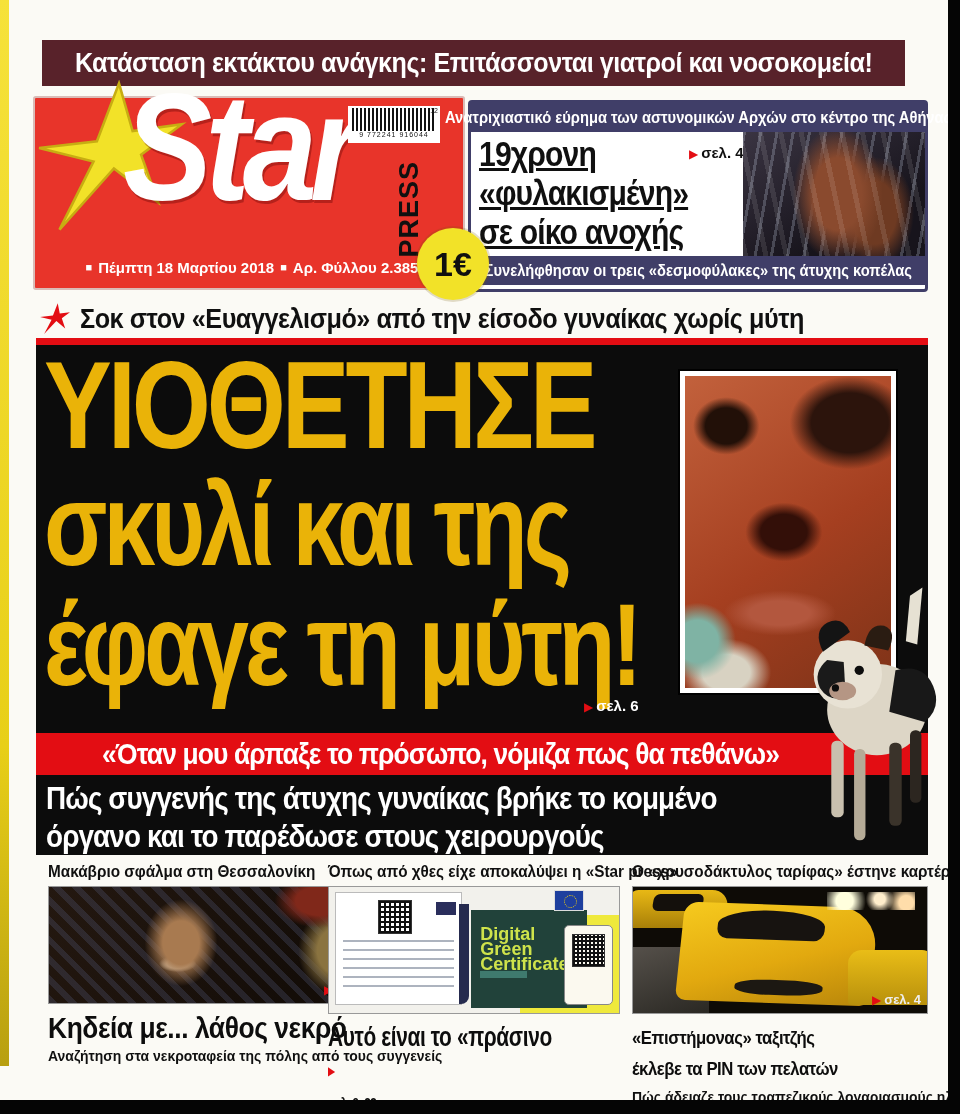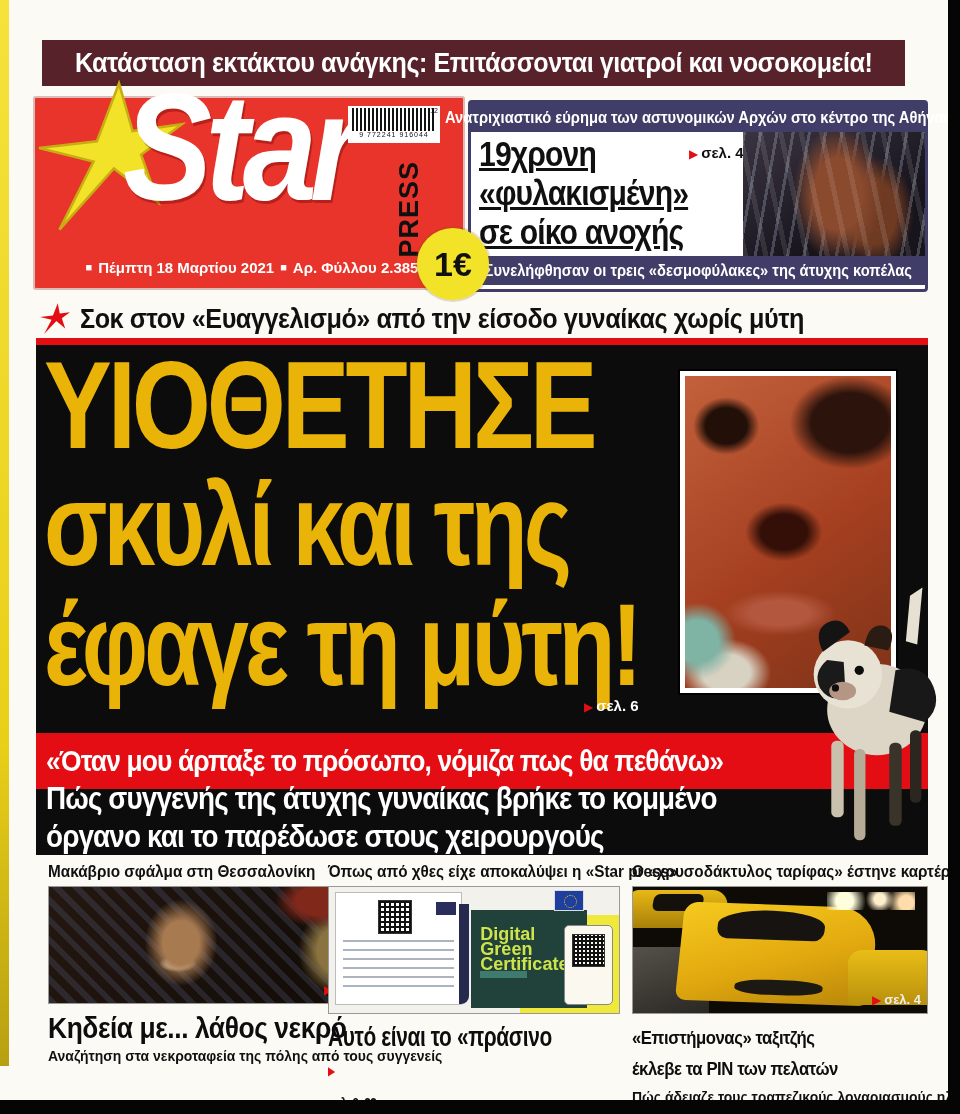--- a/index.html
+++ b/index.html
@@ -72,22 +72,22 @@
     box-shadow:0 0 0 2px #000;}
   .face-photo .img{width:100%;height:100%;
     background:
       radial-gradient(ellipse 46px 40px at 20% 16%,#221008 0 45%,transparent 72%),
       radial-gradient(ellipse 80px 62px at 80% 15%,#2c140c 0 48%,transparent 75%),
       radial-gradient(ellipse 55px 42px at 48% 50%,#330f08 0 42%,transparent 70%),
       radial-gradient(ellipse 75px 30px at 46% 76%,#b3573e 0 40%,transparent 75%),
       radial-gradient(ellipse 55px 55px at 6% 85%,#7fb3a4 0 38%,transparent 70%),
       radial-gradient(ellipse 60px 45px at 20% 95%,#d8d2c2 0 40%,transparent 75%),
       linear-gradient(145deg,#c2613c,#a53f20 55%,#7e3318);}
-  .quote-strip{position:absolute;left:0;top:388px;width:100%;height:56px;background:var(--strip-red);
-    display:flex;align-items:center;}
+  .quote-strip{position:absolute;left:0;top:388px;width:100%;height:42px;background:var(--strip-red);
+    display:flex;align-items:center;justify-content:center;}
   .quote-strip span{color:#fff;font-weight:bold;font-size:30px;margin-left:10px;white-space:nowrap;
     display:inline-block;transform:scaleX(.88);transform-origin:0 50%;letter-spacing:-1px;}
   .subhead{position:absolute;left:10px;top:434px;color:#fff;font-weight:bold;font-size:32px;line-height:38px;}
   .subhead span{display:block;white-space:nowrap;transform:scaleX(.87);transform-origin:0 50%;letter-spacing:-1px;}
   .dog{position:absolute;left:758px;top:240px;width:145px;height:270px;z-index:6;}
   
   .bcol{position:absolute;top:862px;}
   .bcol .kicker{color:#101010;font-weight:bold;font-size:17px;white-space:nowrap;display:inline-block;
     transform:scaleX(.9);transform-origin:0 50%;}
   .bphoto{position:relative;margin-top:4px;border:1px solid #999;}
@@ -164,21 +164,21 @@
       <polygon points="55,2 63,30 92,26 68,44 78,72 52,52 20,88 40,48 8,40 42,36" fill="#f2e228" stroke="#c7ad12" stroke-width="1.5"></polygon>
     </svg>
     <div class="logo-title">Star</div>
     <div class="logo-press">PRESS</div>
     <div class="barcode">
       <div class="iss">12</div>
       <div class="bars"></div>
       <div class="num">9 772241 916044</div>
     </div>
     <div class="dateline">
-      <span class="blt">■</span><span>Πέμπτη 18 Μαρτίου 2021</span><span class="blt">■</span><span>Αρ. Φύλλου 2.385</span>
+      <span class="blt">■</span><span>Πέμπτη 18 Μαρτίου 2018</span><span class="blt">■</span><span>Αρ. Φύλλου 2.385</span>
     </div>
     <div class="price">1€</div>
   </div>
 
   <div class="top-story">
     <div class="ts-strip">
       <span>Ανατριχιαστικό εύρημα των αστυνομικών Αρχών στο κέντρο της Αθήνας</span>
     </div>
     <div class="ts-body">
       <div class="ts-headline">

